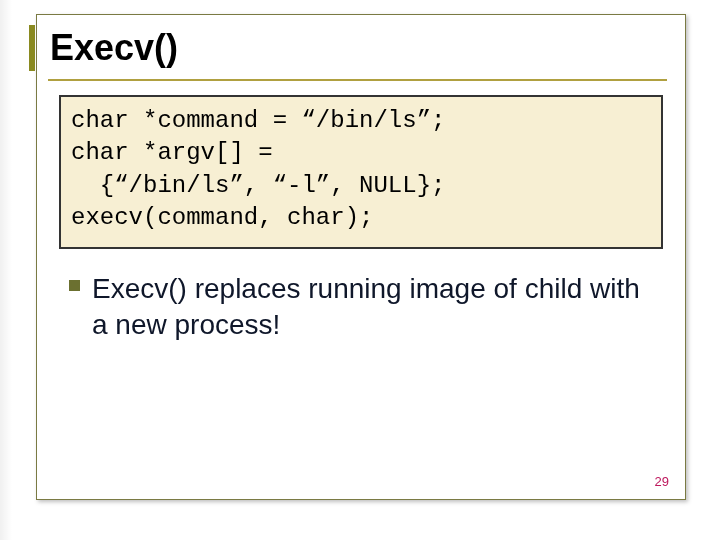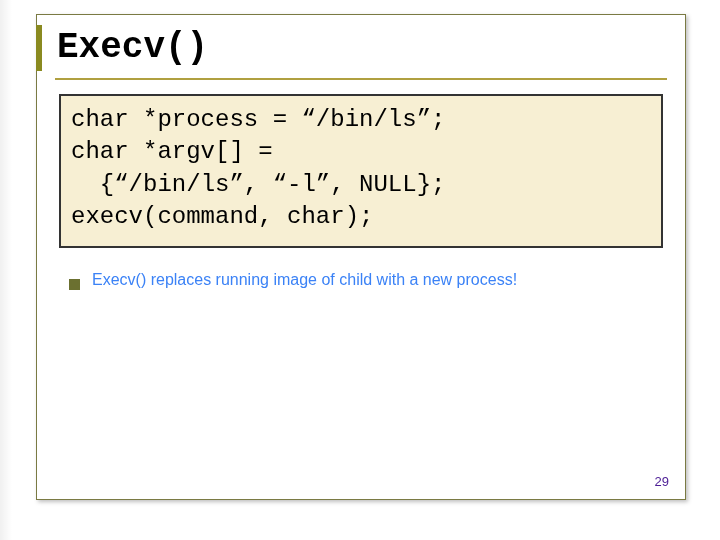--- a/index.html
+++ b/index.html
@@ -16,23 +16,22 @@
     top: 14px;
     width: 650px;
     height: 486px;
     border: 1px solid #7a7a43;
     box-shadow: 2px 2px 4px rgba(0,0,0,0.25);
     background: #fff;
   }
   .title-wrap {
     position: relative;
     padding: 12px 0 10px 0;
-    margin: 0 18px 14px 18px;
+    margin: 0 18px 14px 11px;
     border-bottom: 2px solid #b0a040;
-    font-family: Liberation Mono, monospace;
   }
   .title-accent {
     position: absolute;
     left: -19px;
     top: 10px;
     width: 6px;
     height: 46px;
     background: #8a8a20;
   }
   .title {
@@ -59,30 +58,30 @@
   }
   .bullet-square {
     width: 11px;
     height: 11px;
     background: #6b7030;
     margin-top: 9px;
     margin-right: 12px;
     flex-shrink: 0;
   }
   .bullet-text {
-    font-size: 16px;
-    color: #3b82f6;
+    font-size: 28px;
+    color: #0f172a;
     line-height: 1.3;
   }
   .page-num {
     position: absolute;
     right: 16px;
     bottom: 10px;
     font-size: 13px;
-    color: #4c1d95;
+    color: #be185d;
   }
   .side-shadow {
     position: absolute;
     left: 0;
     top: 0;
     width: 12px;
     height: 540px;
     background: linear-gradient(to right, rgba(0,0,0,0.06), rgba(0,0,0,0));
   }
 </style>
@@ -91,21 +90,21 @@
 
 <div class="side-shadow"></div>
 
 <div class="slide">
 
   <div class="title-wrap">
     <div class="title-accent"></div>
     <div class="title">Execv()</div>
   </div>
 
-  <div class="code-box"><span>char *process = “/bin/ls”;</span>
+  <div class="code-box"><span>char *command = “/bin/ls”;</span>
 <span>char *argv[] =</span>
 <span>  {“/bin/ls”, “-l”, NULL};</span>
 <span>execv(command, char);</span></div>
 
   <div class="bullet-row">
     <div class="bullet-square"></div>
     <div class="bullet-text">Execv() replaces running image of child with a new process!</div>
   </div>
 
   <div class="page-num">29</div>

